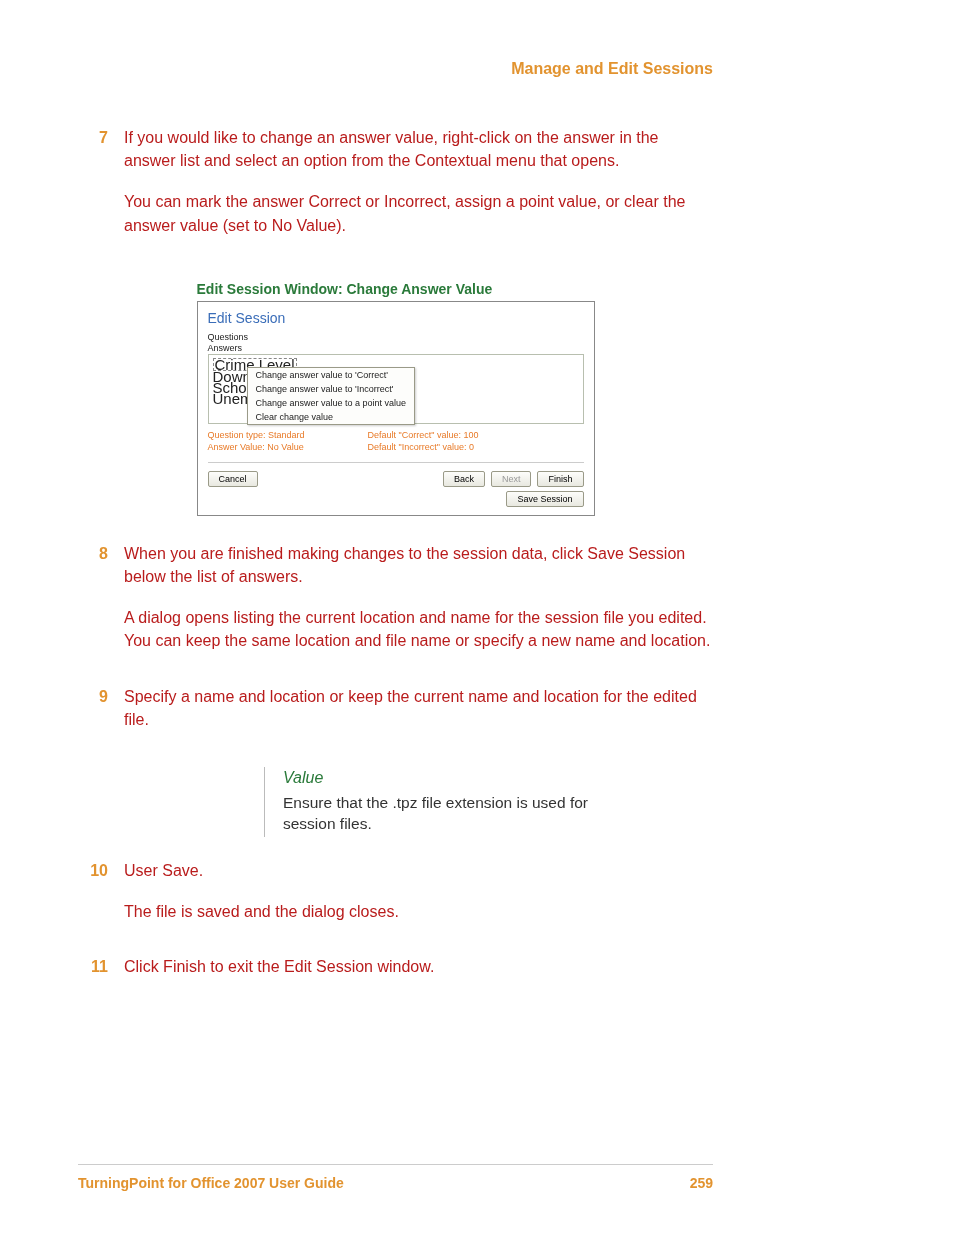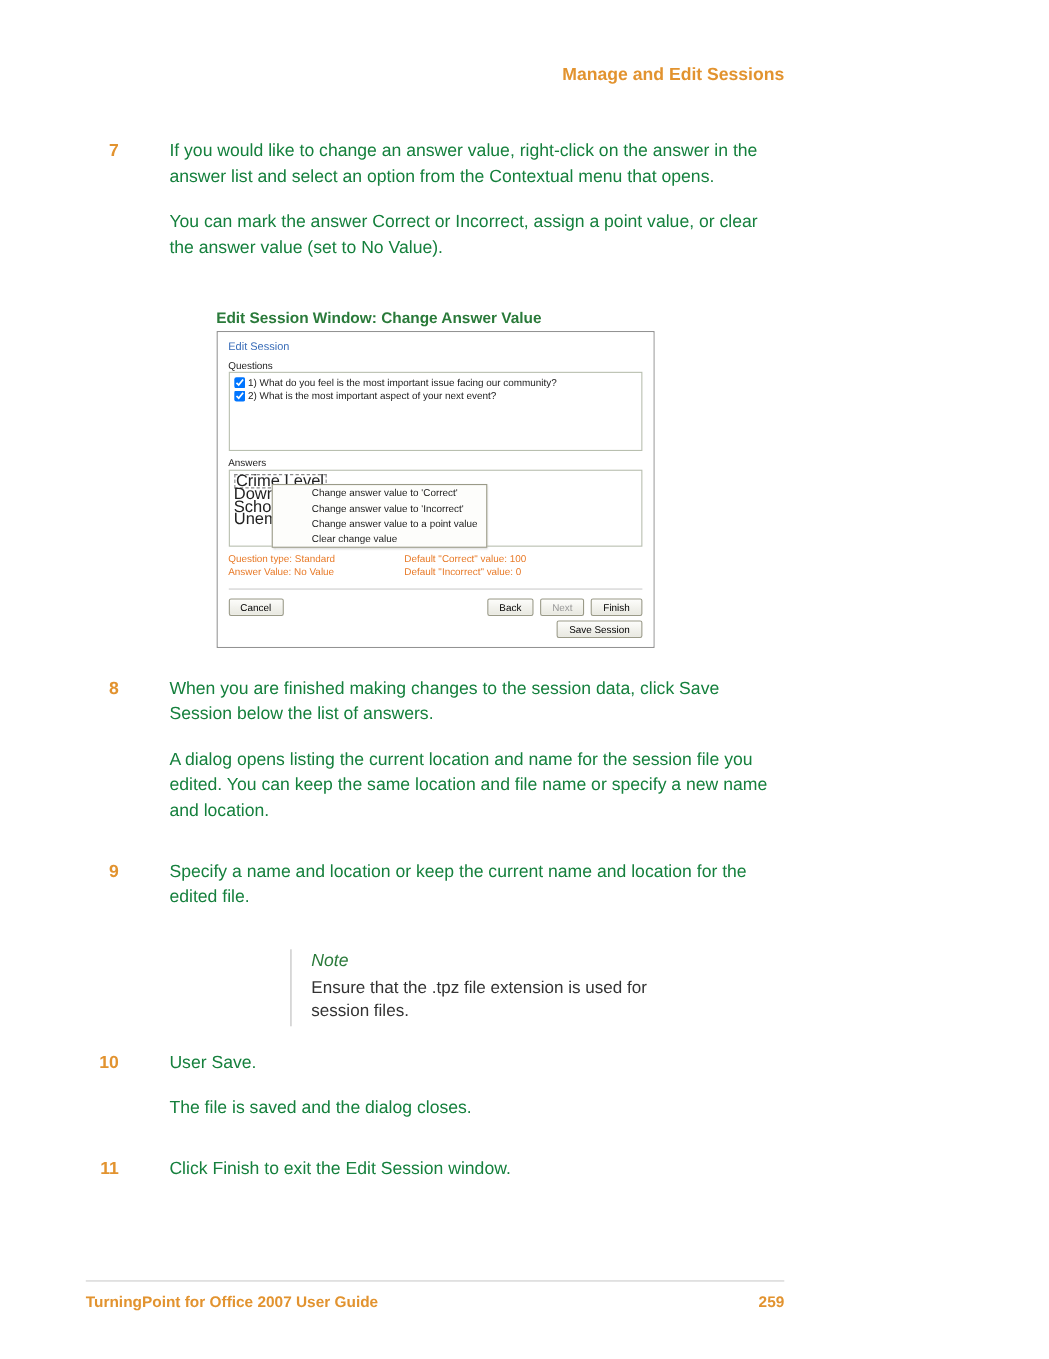--- a/index.html
+++ b/index.html
@@ -1,45 +1,45 @@
 <!DOCTYPE html>
 <html><head>
 <meta charset="utf-8">
 <style>
   * { box-sizing: border-box; margin: 0; padding: 0; }
   html, body { width: 954px; height: 1235px; background: #fff; font-family: "Myriad Pro", "Segoe UI", Arial, sans-serif; color: #333; }
   .page { position: relative; width: 791px; height: 1235px; padding: 60px 78px 0 78px; }
   .header-title { text-align: right; color: #e2932f; font-weight: 600; font-size: 16px; margin-bottom: 48px; }
   .step { display: flex; margin-bottom: 14px; }
   .step-num { width: 46px; flex: 0 0 46px; text-align: right; padding-right: 16px; color: #e2932f; font-weight: 700; font-size: 16px; line-height: 1.45; }
-  .step-body { flex: 1; font-size: 16px; line-height: 1.45; color: #15803d; margin-left: 30px; }
+  .step-body { flex: 1; font-size: 16px; line-height: 1.45; color: #b91c1c; }
   .step-body p { margin-bottom: 18px; }
   .figure-caption { color: #2a7a3a; font-weight: 700; font-size: 14px; text-align: left; margin: 12px 0 4px 0; }
   .figure-wrap { text-align: center; margin-bottom: 26px; }
   .figure-inner { display: inline-block; text-align: left; }
 
   
   .shot { width: 398px; border: 1px solid #888; background: #f5f5f3; font-family: Tahoma, Arial, sans-serif; font-size: 9px; color: #222; }
   .shot-titlebar { height: 16px; background: linear-gradient(#4a6fd4, #2a4fb4); display: flex; align-items: center; padding: 0 3px; color: #fff; font-size: 9px; justify-content: space-between; }
   .shot-titlebar .tb-left { display: flex; align-items: center; gap: 3px; }
   .shot-titlebar .tb-icon { width: 10px; height: 10px; background: #ffd24a; border: 1px solid #b08000; }
   .shot-titlebar .tb-btns { display: flex; gap: 1px; }
   .shot-titlebar .tb-btn { width: 14px; height: 11px; background: #97b0e8; border: 1px solid #3a58a8; font-size: 8px; line-height: 9px; text-align: center; color: #1a2a60; }
   .shot-titlebar .tb-btn.close { background: #e86a4a; color: #fff; }
   .shot-body { padding: 8px 10px 8px 10px; background: #fff; }
-  .shot-h { color: #3a6db8; font-size: 10px; font-weight: 400; margin-bottom: 6px; }
+  .shot-h { color: #3a6db8; font-size: 14px; font-weight: 400; margin-bottom: 6px; }
   .panel-label { font-size: 9px; margin-bottom: 1px; }
   .panel { border: 1px solid #b8bfaf; background: #fff; padding: 3px 4px; margin-bottom: 6px; }
   .panel.q { height: 72px; }
   .panel.a { height: 70px; position: relative; }
   .qrow { display: flex; align-items: center; gap: 3px; font-size: 9px; line-height: 12px; }
   .qrow input { width: 10px; height: 10px; }
   .ans-row { font-size: 15px; line-height: 11px; }
   .ans-sel { border: 1px dashed #888; padding: 0 1px; display: inline-block; }
-  .ctx { position: absolute; left: 38px; top: 12px; background: #fdfdfb; border: 1px solid #9a9a88; box-shadow: 1px 1px 2px rgba(0,0,0,.2); padding-left: 28px; }
+  .ctx { position: absolute; left: 38px; top: 12px; background: #fdfdfb; border: 1px solid #9a9a88; box-shadow: 1px 1px 2px rgba(0,0,0,.2); }
   .ctx div { padding: 2px 8px; font-size: 9px; white-space: nowrap; }
   .infoline { display: flex; font-size: 9px; color: #e87a28; margin-bottom: 2px; }
   .infoline .l { flex: 0 0 160px; }
   .btnrow { display: flex; justify-content: flex-end; gap: 6px; margin-top: 4px; }
   .btnrow.sep { border-top: 1px solid #ccc; padding-top: 8px; margin-top: 10px; justify-content: space-between; }
   .wbtn { border: 1px solid #9a9a88; background: linear-gradient(#fdfdfb, #e8e8e0); font-size: 9px; padding: 2px 10px; border-radius: 2px; }
   .wbtn.dis { color: #999; }
   .btnrow .right { display: flex; gap: 6px; }
 
   .note-block { margin: 18px 0 22px 186px; border-left: 1px solid #bbb; padding: 2px 0 2px 18px; max-width: 380px; }
@@ -63,30 +63,20 @@
     </div>
   </div>
 
   <div class="figure-wrap">
     <div class="figure-inner">
       <div class="figure-caption">Edit Session Window: Change Answer Value</div>
       <div class="shot">
         <div class="shot-body">
           <div class="shot-h">Edit Session</div>
           <div class="panel-label">Questions</div>
-          <div class="panel q">
-            <div class="qrow">
-              <input type="checkbox" checked="" style="">
-              <span>1) What do you feel is the most important issue facing our community?</span>
-            </div>
-            <div class="qrow">
-              <input type="checkbox" checked="" style="">
-              <span>2) What is the most important aspect of your next event?</span>
-            </div>
-          </div>
           <div class="panel-label">Answers</div>
           <div class="panel a">
             <div class="ans-row"><span class="ans-sel">Crime Level</span></div>
             <div class="ans-row">Downt</div>
             <div class="ans-row">School</div>
             <div class="ans-row">Unemp</div>
             <div class="ctx">
               <div>Change answer value to 'Correct'</div>
               <div>Change answer value to 'Incorrect'</div>
               <div>Change answer value to a point value</div>
@@ -126,21 +116,21 @@
   </div>
 
   <div class="step">
     <div class="step-num">9</div>
     <div class="step-body">
       <p>Specify a name and location or keep the current name and location for the edited file.</p>
     </div>
   </div>
 
   <div class="note-block">
-    <div class="note-title">Note</div>
+    <div class="note-title">Value</div>
     <div class="note-body">Ensure that the .tpz file extension is used for session files.</div>
   </div>
 
   <div class="step">
     <div class="step-num">10</div>
     <div class="step-body">
       <p>User Save.</p>
       <p>The file is saved and the dialog closes.</p>
     </div>
   </div>

